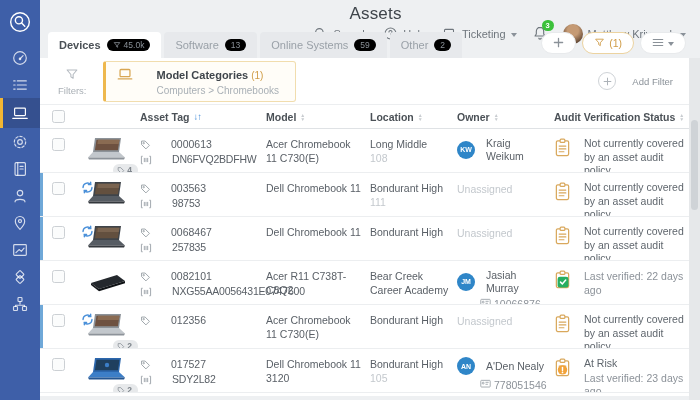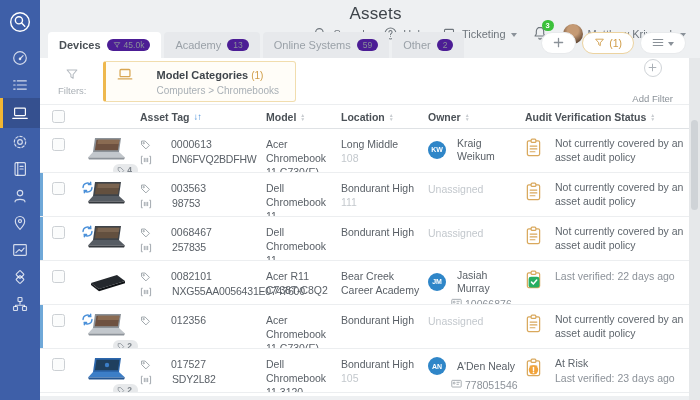--- a/index.html
+++ b/index.html
@@ -22,47 +22,47 @@
   .hitem { display:flex; align-items:center; gap:5px; cursor:pointer; }
   .caret { width:0; height:0; border-left:3.5px solid transparent; border-right:3.5px solid transparent; border-top:4px solid #8a9199; margin-top:1px; }
   .bell-wrap { position:relative; display:flex; }
   .bell-badge { position:absolute; top:-5px; right:-6px; min-width:12px; height:11px; background:var(--notification-green,#3cc13b); color:#fff; font-size:7.5px; border-radius:6px; display:flex; align-items:center; justify-content:center; padding:0 2px; font-weight:bold; }
   .user-avatar { width:20px; height:20px; border-radius:50%; background:radial-gradient(circle at 50% 32%, #c59a74 0 32%, #6b4f3a 72%, #3c3230 100%); }
 
   
   .tabsrow { position:absolute; left:40px; right:0; top:30px; height:28px; display:flex; align-items:flex-end; padding-left:8px; }
   .tab { display:flex; align-items:center; gap:6px; font-size:11px; color:#9aa1a8; background:#e7e9ec; border-radius:4px 4px 0 0; padding:6px 11px 6px 11px; margin-right:3px; cursor:pointer; height:26px; }
   .tab.active { background:#fff; color:#4a5056; font-weight:bold; }
-  .tab .pill { background:#4c1d95; color:#8a9198; font-size:8.5px; border-radius:9px; padding:1px 6px; display:flex; align-items:center; gap:3px; font-weight:normal; }
+  .tab .pill { background:#000000; color:#8a9198; font-size:8.5px; border-radius:9px; padding:1px 6px; display:flex; align-items:center; gap:3px; font-weight:normal; }
   .toolbar { position:absolute; right:14px; top:32px; display:flex; gap:6px; }
   .tbtn { height:22px; background:#fff; border:1px solid #e8eaec; border-radius:12px; display:flex; align-items:center; gap:4px; padding:0 11px; font-size:10.5px; color:#8a9198; cursor:pointer; }
   .tbtn.filter { border-color:#ecd3a0; color:var(--accent-orange,#cf9b45); }
 
   
   .card { position:absolute; left:40px; right:11px; top:58px; bottom:4px; background:#fff; overflow:hidden; }
   .scrolltrack { position:absolute; right:0; top:58px; bottom:0; width:11px; background:#e6e8ea; }
   .scrollthumb { position:absolute; right:2px; top:62px; width:7px; height:90px; border-radius:4px; background:#cfd3d7; }
 
   
   .fbar { height:47px; display:flex; align-items:center; padding:0 16px 0 18px; border-bottom:1px solid #eceef0; }
   .fico { display:flex; flex-direction:column; align-items:center; gap:1px; color:#aab0b6; font-size:9.5px; }
   .fchip { margin-left:16px; display:flex; align-items:flex-start; gap:22px; background:#fffdf8; border:1px solid #f1ddae; border-left:3px solid #eeb84e; border-radius:3px; padding:3px 16px 5px 9px; cursor:pointer; }
   .fchip .chipico { color:#d8a653; display:flex; }
   .fchip-t1 { font-size:11px; font-weight:bold; color:#3f454b; }
   .fchip-t1 b { color:var(--accent-orange,#cf9b45); font-weight:normal; margin-left:3px; font-size:10px; }
   .fchip-t2 { font-size:10px; color:#a9b0b6; margin-top:2px; }
-  .addf { margin-left:auto; display:flex; flex-direction:column; align-items:center; gap:16px; color:#8a9198; font-size:9.5px; cursor:pointer; }
+  .addf { margin-left:auto; display:flex; flex-direction:row; align-items:center; gap:16px; color:#8a9198; font-size:9.5px; cursor:pointer; }
   .addf .pluscirc { width:18px; height:18px; border:1px solid #cfd3d7; border-radius:50%; display:flex; align-items:center; justify-content:center; color:#aab0b6; }
 
   
   .thead { display:flex; align-items:center; height:24px; border-bottom:1px solid #dfe2e5; font-size:10.5px; font-weight:bold; color:#4b5157; }
   .col-cb { width:36px; display:flex; justify-content:center; flex:none; }
   .col-img { width:64px; flex:none; position:relative; }
   .col-tag { width:126px; flex:none; }
-  .col-model { width:75px; flex:none; padding-right:6px; }
+  .col-model { width:104px; flex:none; padding-right:6px; }
   .col-loc { width:87px; flex:none; padding-right:6px; }
   .col-owner { width:97px; flex:none; padding-right:4px; }
   .col-status { flex:1; min-width:0; }
   .hcell { display:flex; align-items:center; gap:4px; cursor:pointer; }
   .sortud { display:flex; flex-direction:column; color:#c8ccd0; font-size:5px; line-height:4px; }
   .sort-active { color:var(--link-blue,#4a90d9); font-size:9.5px; font-weight:normal; letter-spacing:-1px; }
 
   .cb { width:13px; height:13px; border:1px solid #ccd0d4; border-radius:2.5px; background:#fbfcfc; display:inline-block; cursor:pointer; }
 
   .rows {}
@@ -233,21 +233,21 @@
   </div>
 
   <div class="tabsrow">
       <div class="tab active">
         <span>Devices</span>
         <span class="pill"><svg width="8" height="8" viewBox="0 0 20 20" fill="none" stroke="#8a9198" stroke-width="2">
             <path d="M3 4 h14 l-5.5 6.5 v5.2 l-3-1.9 v-3.3 z"></path>
           </svg>45.0k</span>
       </div>
       <div class="tab">
-        <span>Academy</span>
+        <span>Software</span>
         <span class="pill">13</span>
       </div>
       <div class="tab">
         <span>Online Systems</span>
         <span class="pill">59</span>
       </div>
       <div class="tab">
         <span>Other</span>
         <span class="pill">2</span>
       </div>

